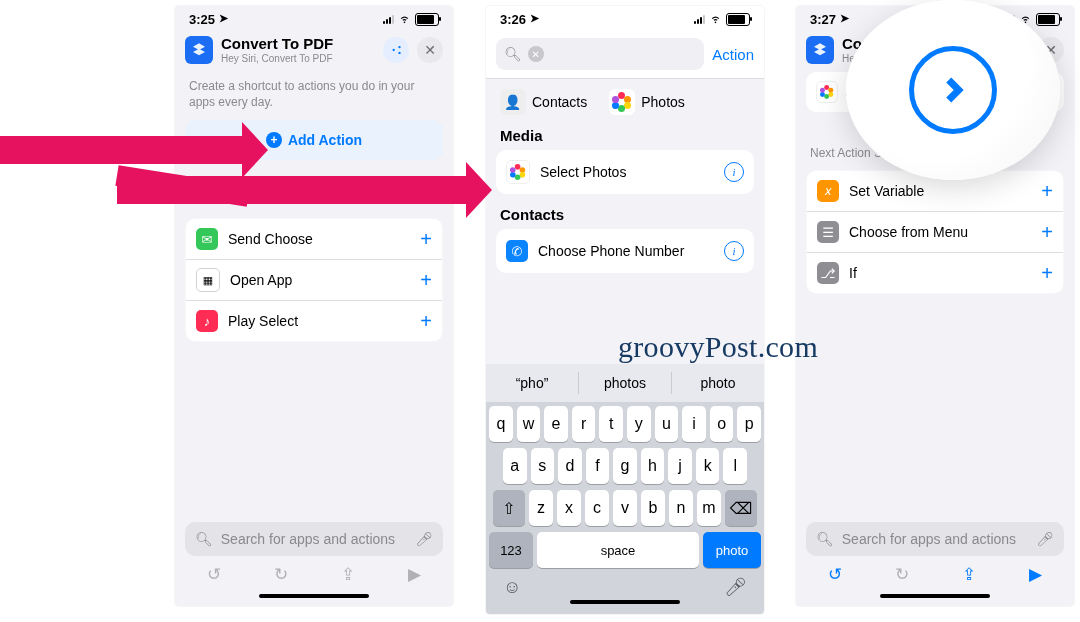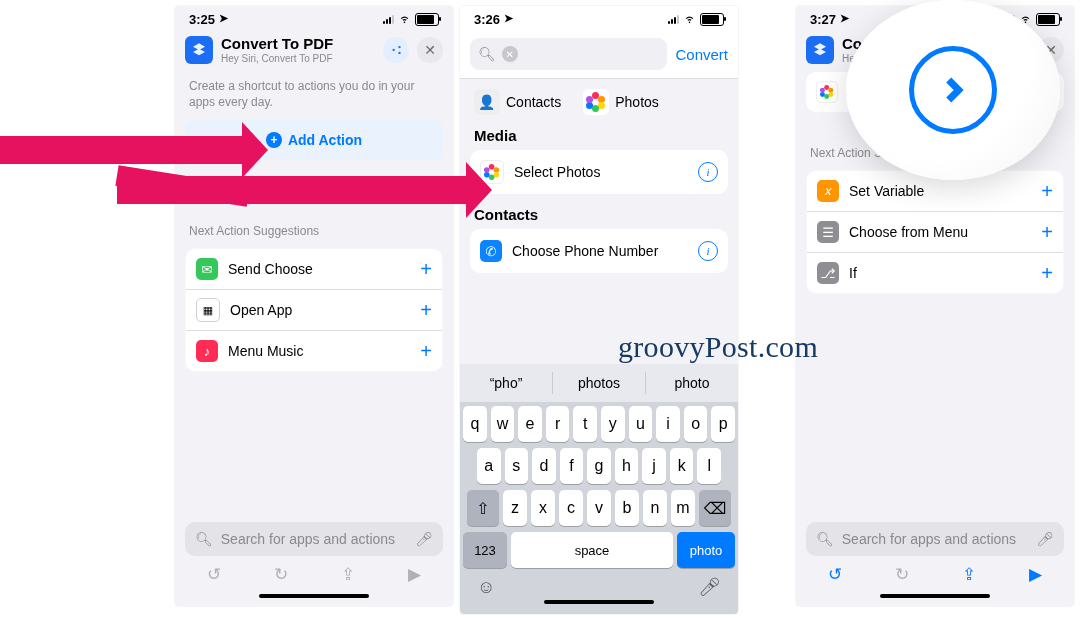--- a/index.html
+++ b/index.html
@@ -9,21 +9,21 @@
     --text:#000;
     --sub:#8a8a8e;
     --blue:#007aff;
     --accent:#e7125f;
     font-family:-apple-system,BlinkMacSystemFont,"Helvetica Neue",Arial,sans-serif;
   }
   body{margin:0;background:#fff;width:1080px;height:622px;overflow:hidden;position:relative;}
   .stage{position:relative;width:1080px;height:622px;}
   .phone{position:absolute;width:278px;height:600px;top:6px;background:var(--bg);border-radius:4px;box-shadow:0 0 0 1px rgba(0,0,0,.04);overflow:hidden;display:flex;flex-direction:column;}
   .p1{left:175px;}
-  .p2{left:460px;height:608px;}
+  .p2{left:486px;height:608px;}
   .p3{left:796px;}
 
   
   .status{height:26px;display:flex;align-items:center;justify-content:space-between;padding:0 14px;font-size:13px;font-weight:600;background:var(--bg);}
   .status .left{display:flex;gap:4px;align-items:center;}
   .status .right{display:flex;gap:4px;align-items:center;}
   .sig{display:inline-flex;gap:1px;align-items:flex-end;height:10px;}
   .sig i{width:2px;background:#000;display:inline-block;border-radius:1px;}
   .sig i:nth-child(1){height:3px}.sig i:nth-child(2){height:5px}.sig i:nth-child(3){height:7px}.sig i:nth-child(4){height:9px;background:#c7c7cc;}
   .wifi{width:13px;height:10px;}
@@ -162,35 +162,34 @@
         </div>
       <div class="rbtn gray">✕</div>
     </div>
     <div class="content">
       <div class="hint">Create a shortcut to actions you do in your apps every day.</div>
       <div class="addaction">
         <span class="plus-circ">+</span>
         <span>Add Action</span>
       </div>
       <div style="height:38px"></div>
-      <div class="sect-title">Next Action Suggestions</div>
       <div class="list">
         <div class="row">
           <span class="ico bg-green">✉︎</span>
           <span class="lbl">Send Choose</span>
           <span class="plus">+</span>
         </div>
         <div class="row">
           <span class="ico bg-grid" style="color:#000;font-size:11px">▦</span>
           <span class="lbl">Open App</span>
           <span class="plus">+</span>
         </div>
         <div class="row">
           <span class="ico bg-red">♪</span>
-          <span class="lbl">Menu Music</span>
+          <span class="lbl">Play Select</span>
           <span class="plus">+</span>
         </div>
       </div>
     </div>
     <div class="footer">
       <div class="search">
         <span>🔍︎</span>
         <span style="flex:1">Search for apps and actions</span>
         <span>🎤︎</span>
       </div>
@@ -223,21 +222,21 @@
         <span class="batt">
             <i></i>
           </span>
       </span>
     </div>
     <div class="srch-row">
       <div class="srch-box">
         <span class="mag">🔍︎</span>
         <span class="clr">✕</span>
       </div>
-      <span class="cancel">Convert</span>
+      <span class="cancel">Action</span>
     </div>
     <div class="chips">
       <div class="chip">
         <span class="ci" style="background:#eee">👤</span>
         <span>Contacts</span>
       </div>
       <div class="chip">
         <span class="ci bg-photos">
           <span class="photos-flower">
               <i style="background:#ff2d55;left:5px;top:-1px"></i>

